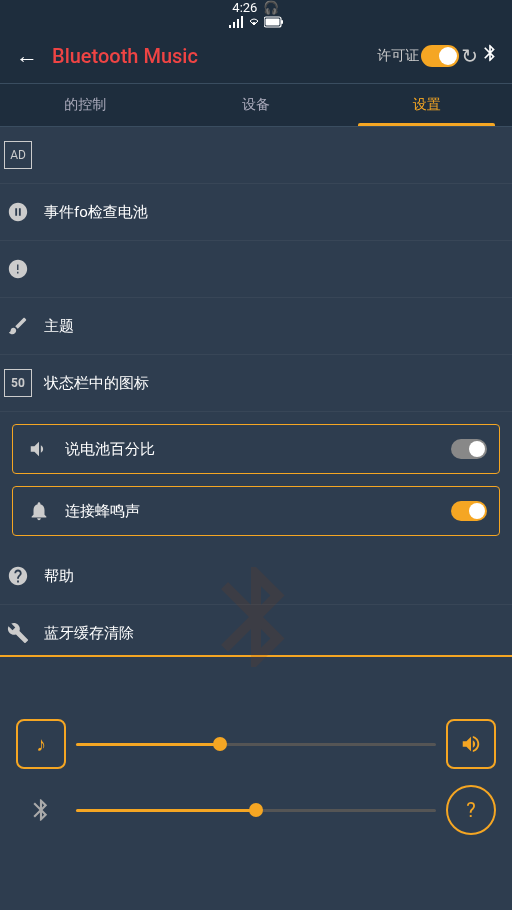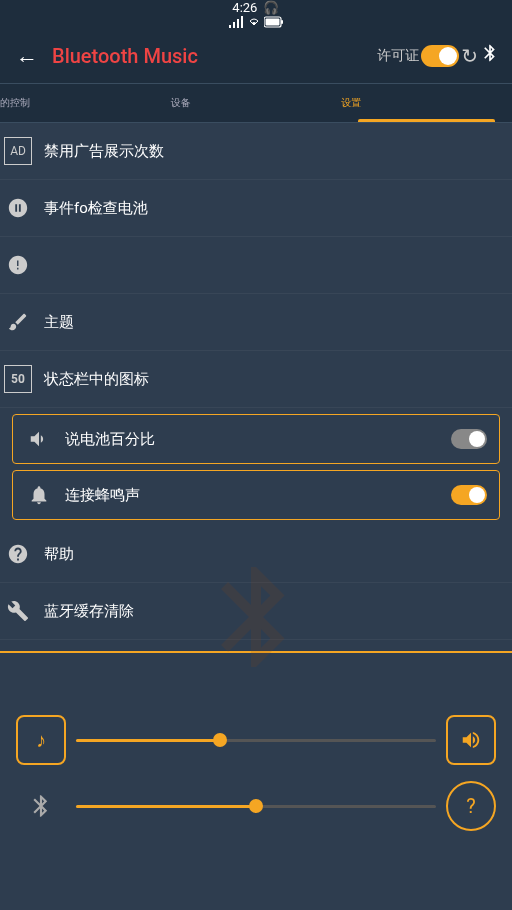--- a/index.html
+++ b/index.html
@@ -82,23 +82,23 @@
     }
 
     
     .tabs {
       background: #1e2d3d;
       display: flex;
       border-bottom: 1px solid #3a4d60;
     }
     .tab {
       flex: 1;
-      text-align: left;
+      text-align: center;
       padding: 12px 0;
-      font-size: 10px;
+      font-size: 14px;
       color: #aab;
       cursor: pointer;
       position: relative;
     }
     .tab.active {
       color: #f5a623;
     }
     .tab.active::after {
       content: '';
       position: absolute;
@@ -140,21 +140,21 @@
     .menu-label {
       flex: 1;
       font-size: 15px;
       color: #fff;
     }
 
     
     .toggle-row {
       display: flex;
       align-items: center;
-      margin: 6px 12px;
+      margin: 12px 12px;
       padding: 10px 12px;
       border: 1px solid #f5a623;
       border-radius: 4px;
       background: #2e3d4f;
       gap: 12px;
       cursor: pointer;
     }
     .toggle-row .menu-icon { color: #ccc; }
     .toggle-row .menu-label { font-size: 15px; color: #fff; }
 
@@ -313,21 +313,20 @@
   </div>
   <div class="tab active">
     <span>设置</span>
   </div>
 </div>
 
 <div class="main-content">
 
   <div class="menu-item">
     <div class="menu-icon" style="font-size:12px; border:1px solid #ccc; padding:2px 3px; color:#ccc;">AD</div>
-    <span class="menu-label">禁用广告展示次数</span>
   </div>
 
   <div class="menu-item">
     <div class="menu-icon">
       <svg width="22" height="22" viewBox="0 0 24 24" fill="#ccc">
         <path d="M12 2C6.48 2 2 6.48 2 12s4.48 10 10 10 10-4.48 10-10S17.52 2 12 2zm-1 14H9V8h2v8zm4 0h-2V8h2v8z"></path>
       </svg>
     </div>
     <span class="menu-label">事件fo检查电池</span>
   </div>

